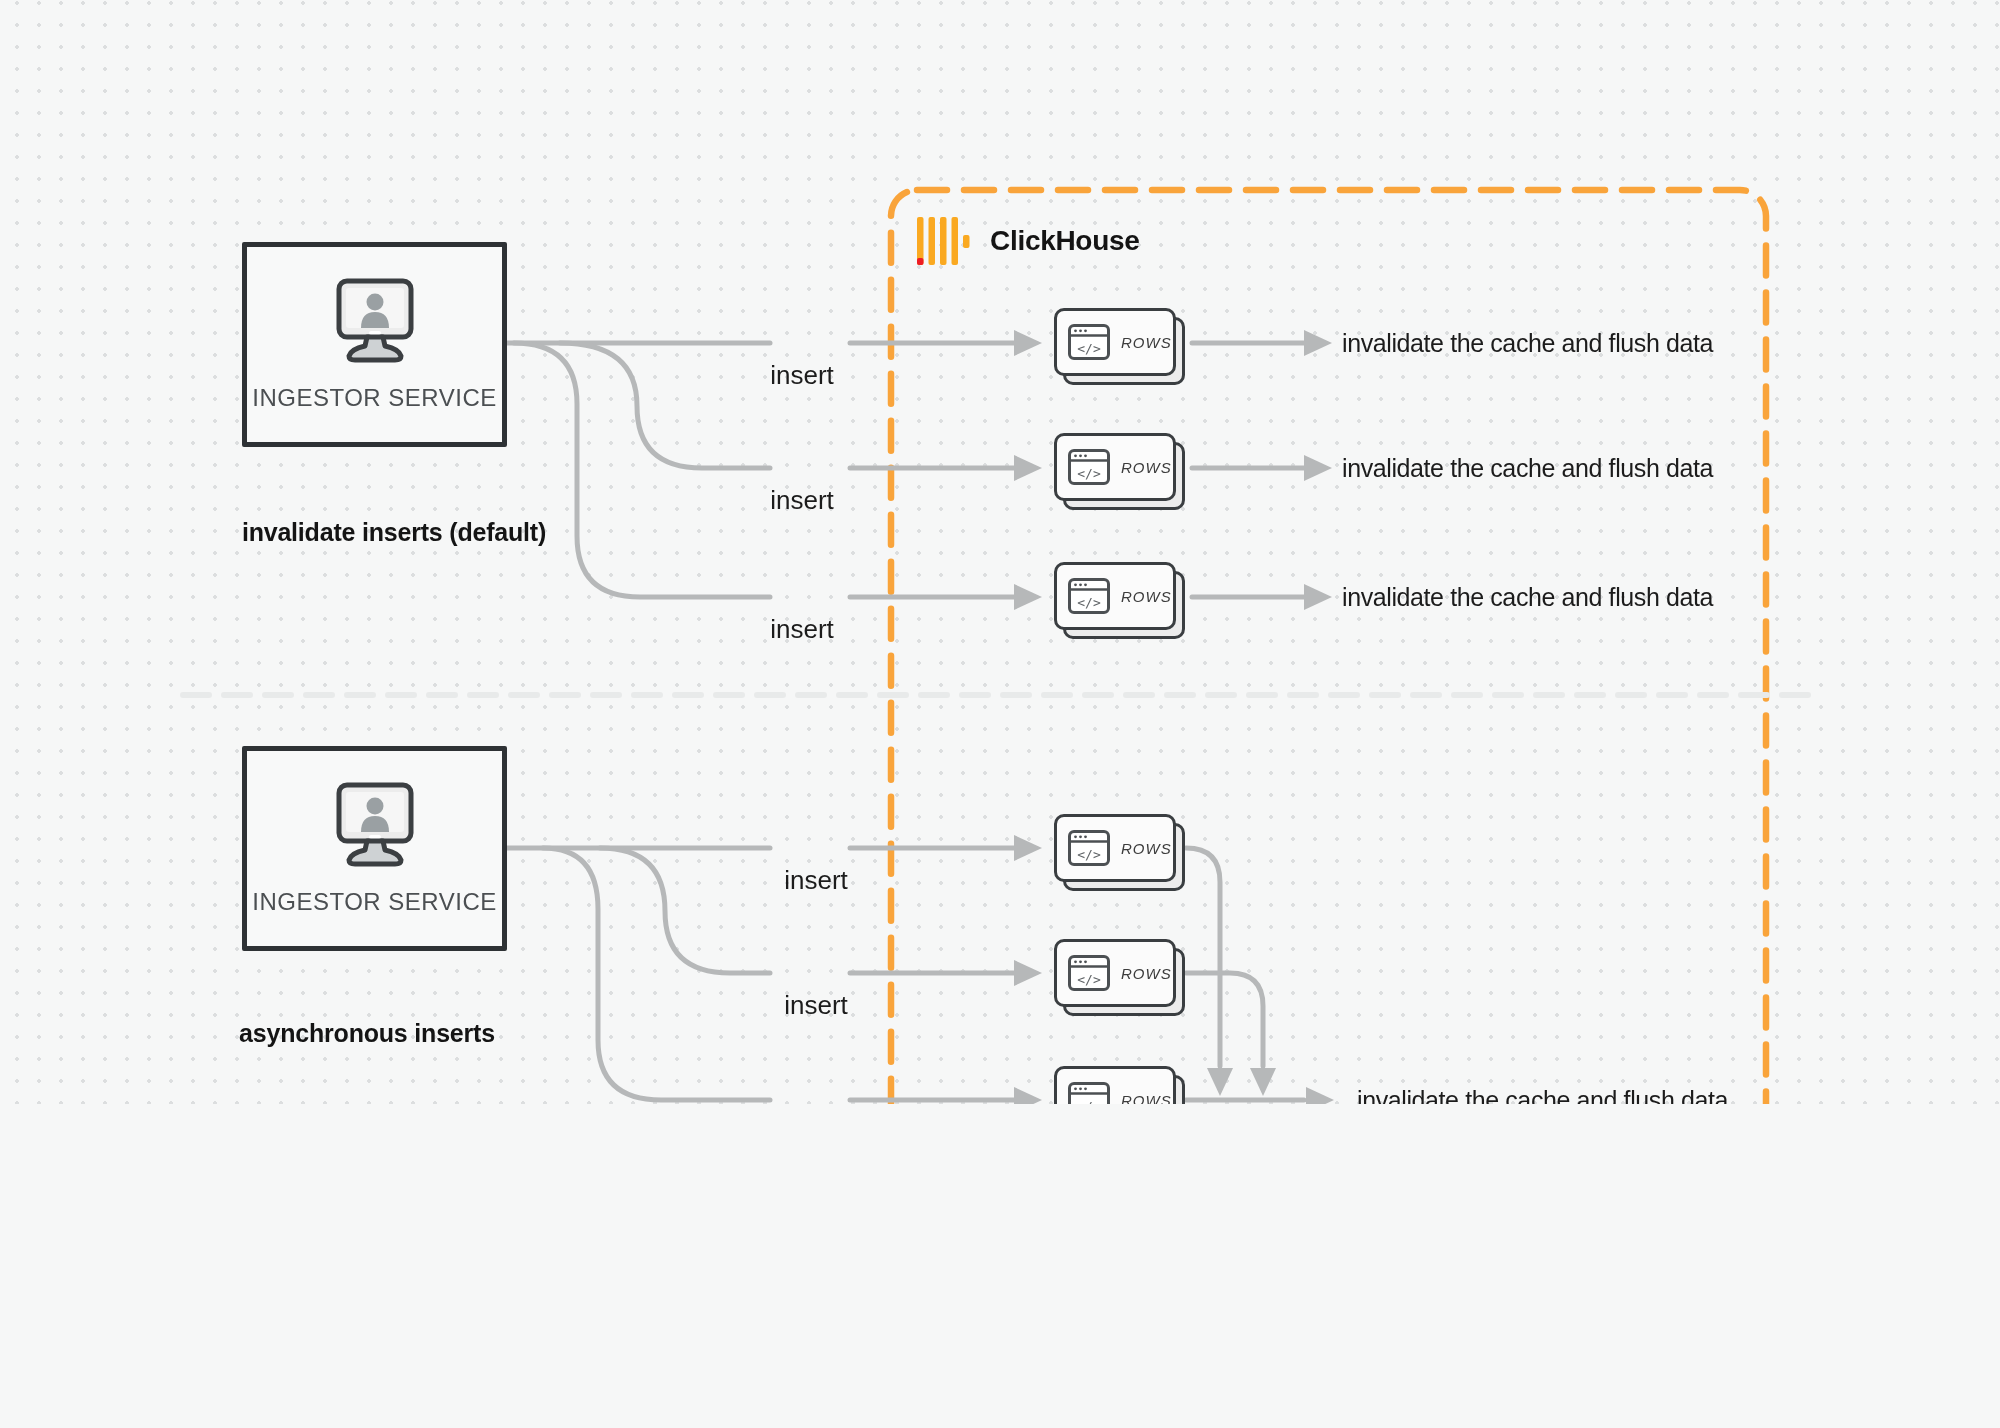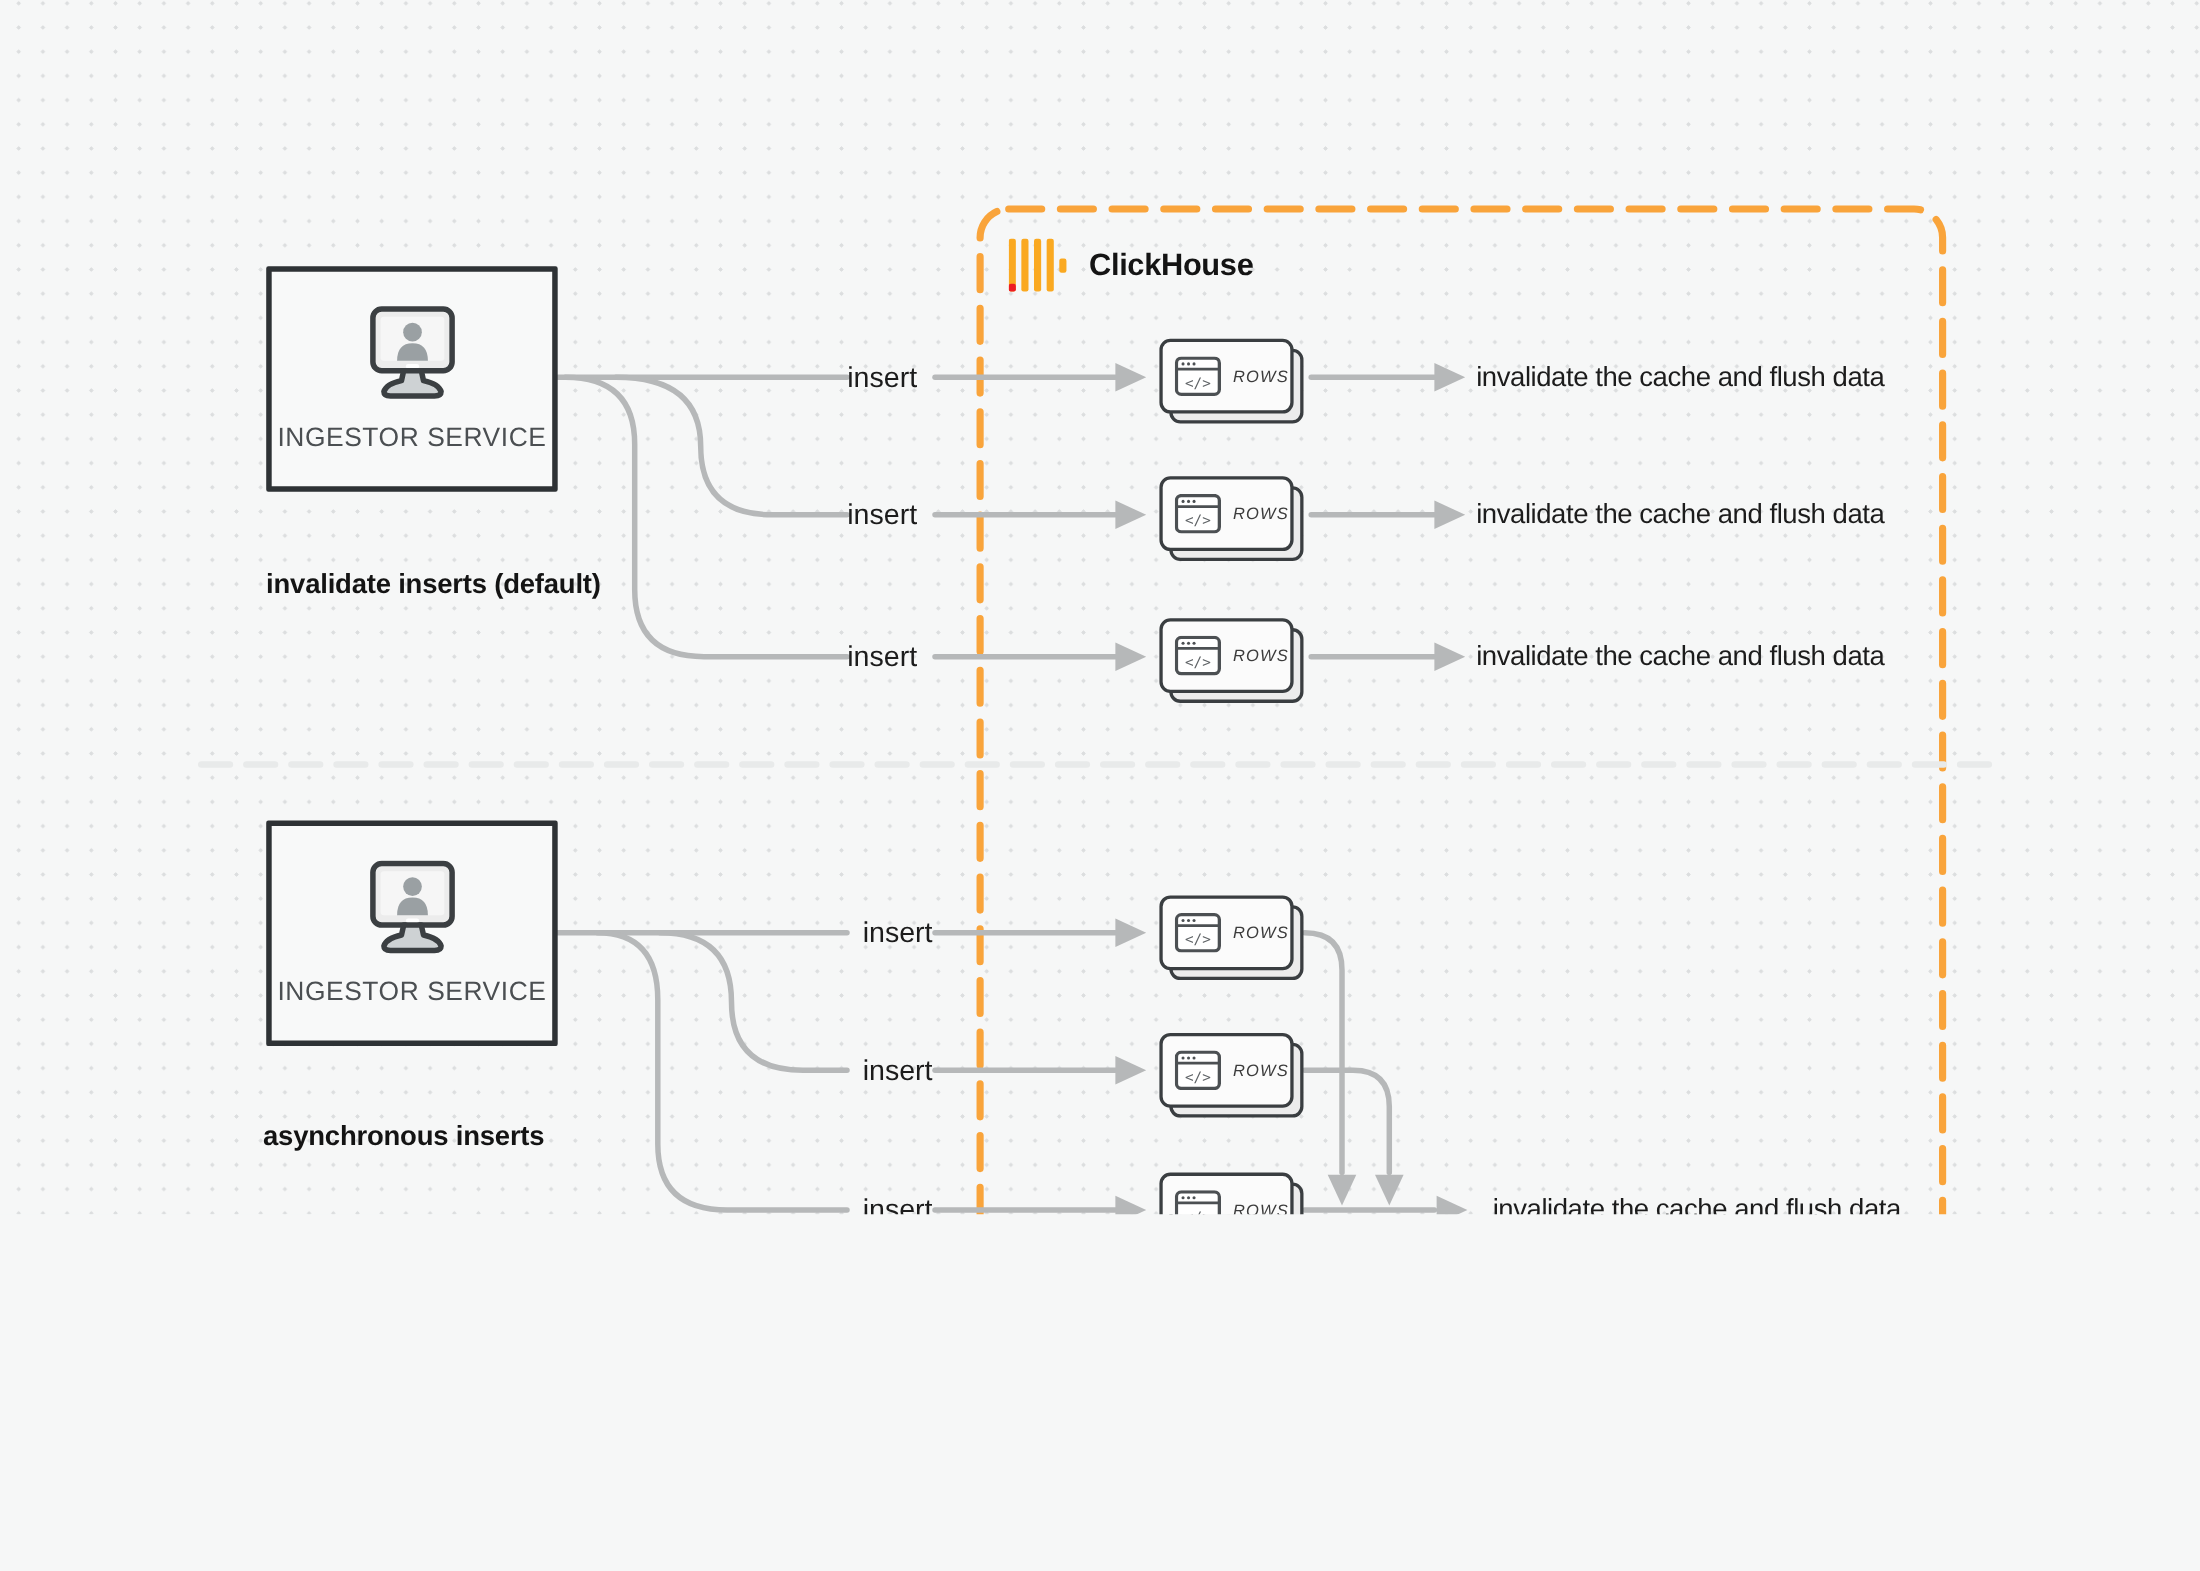--- a/index.html
+++ b/index.html
@@ -52,21 +52,21 @@
     background:#fbfbfb;border:3px solid #3a3e41;border-radius:10px;box-sizing:border-box;
     display:flex;align-items:center;gap:11px;padding-left:11px;
   }
   .rows-label{
     font-size:15px;font-style:italic;font-weight:400;color:#3c3c3c;letter-spacing:1px;
   }
 
   
   .insert-label{
     position:absolute;transform:translate(-50%,-50%);
-    font-size:26px;color:#1c1c1c;white-space:nowrap;
+    font-size:26px;color:#1c1c1c;white-space:nowrap;margin-top:32px;
   }
   .result-label{
     position:absolute;transform:translateY(-50%);
     font-size:25px;color:#1c1c1c;letter-spacing:-0.4px;white-space:nowrap;
   }
 </style>
 </head>
 <body>
 
 <div class="stage">

